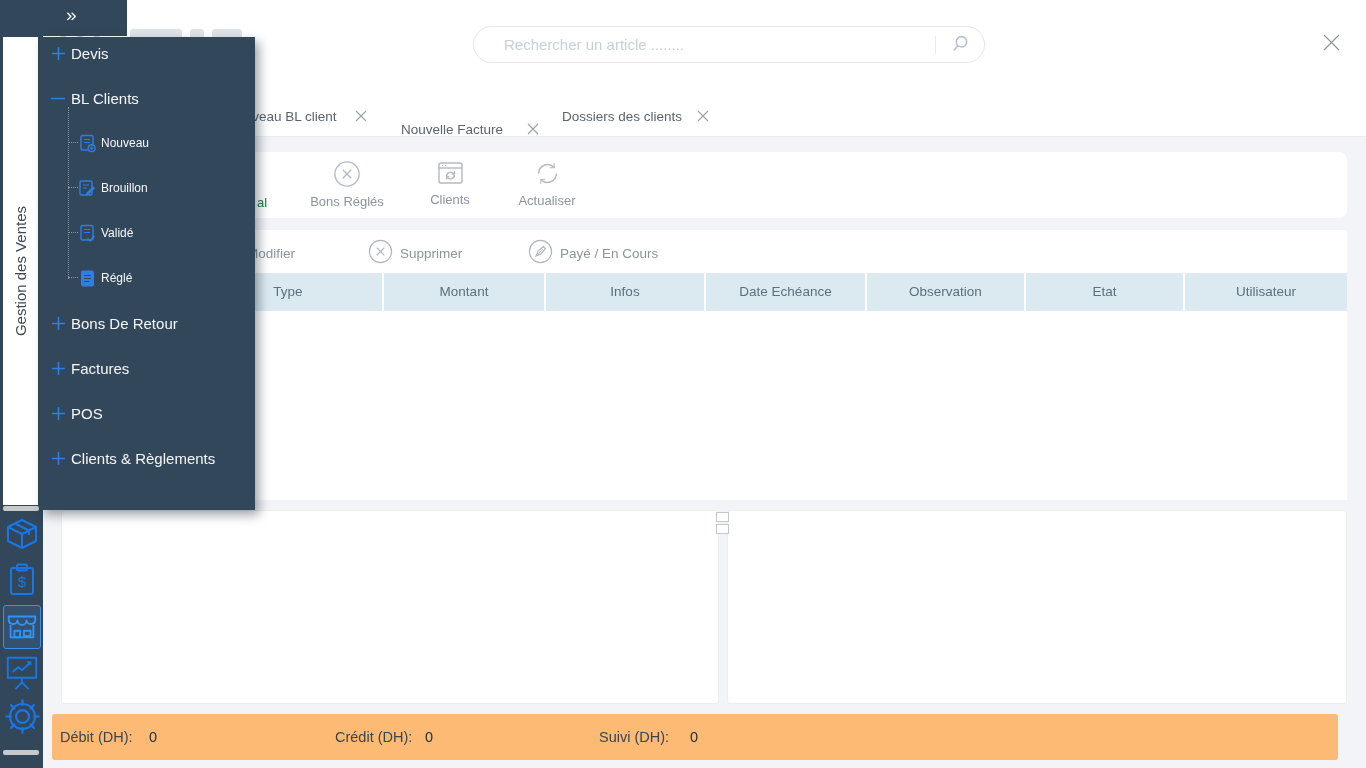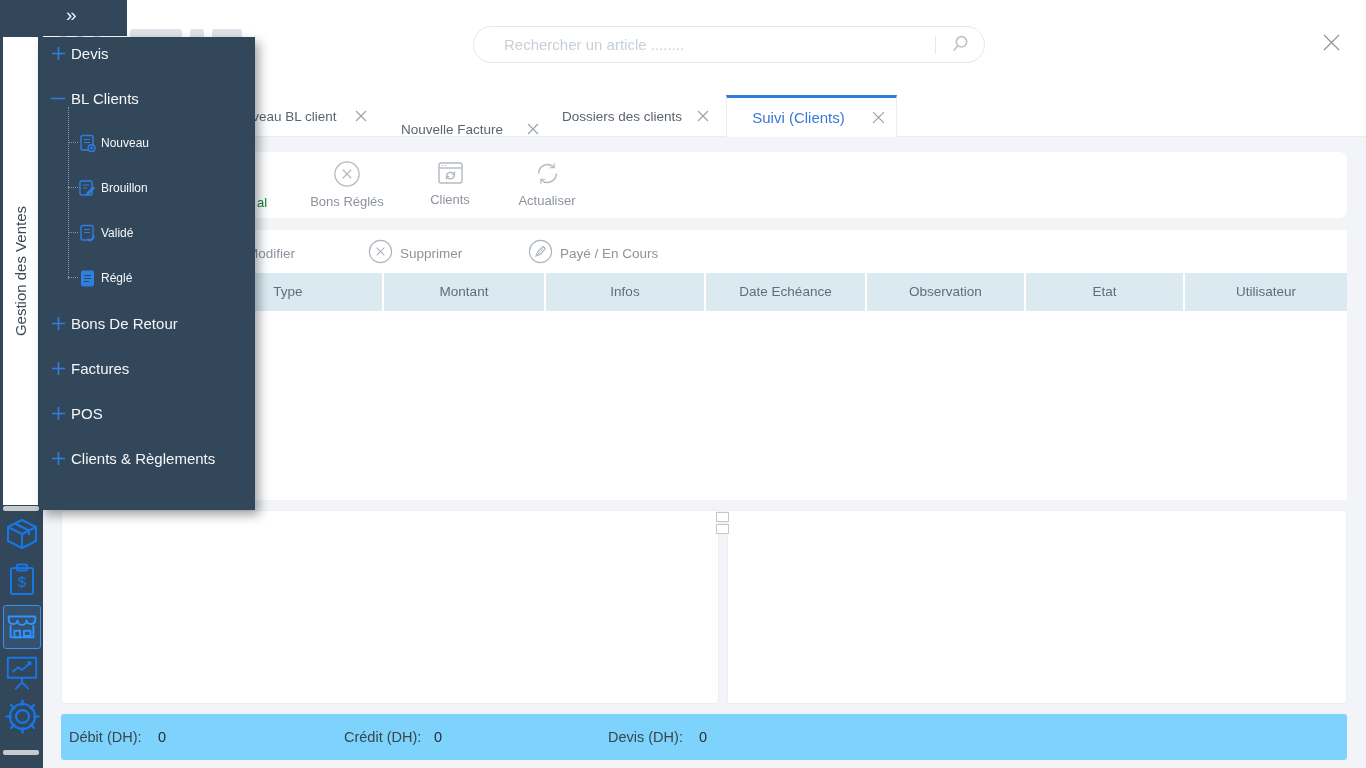--- a/index.html
+++ b/index.html
@@ -51,21 +51,21 @@
   .th { height:38px; line-height:38px; text-align:center; font-size:13.5px; color:#5c6f7c;
         border-left:2px solid #fff; white-space:nowrap; overflow:hidden; }
   .th:first-child { border-left:none; }
   .tbody { position:absolute; left:0; top:81px; width:1286px; height:189px; background:#fff; }
 
   
   .panel-low { position:absolute; top:510px; height:194px; background:#fff; border:1px solid #eceef0; border-radius:3px; }
   .split-handle { position:absolute; left:716px; width:13px; height:10px; background:#fff; border:1px solid #c3c7cb; cursor:row-resize; }
 
   
-  .sumbar { position:absolute; left:61px; top:714px; width:1286px; height:46px; background:#7dd3fc; border-radius:3px; }
+  .sumbar { position:absolute; left:52px; top:714px; width:1286px; height:46px; background:#fdba74; border-radius:3px; }
   .sum-label { position:absolute; top:0; line-height:46px; font-size:14.5px; color:#3a454d; }
   .sum-value { position:absolute; top:0; line-height:46px; font-size:14.5px; color:#242f37; }
 
   
   .rail { position:absolute; left:0; top:0; width:43px; height:768px; background:#33475b; z-index:4; }
   .rail-pill { position:absolute; left:3px; width:36px; height:5px; border-radius:2px; background:#c6cacd; }
   .rail-btn { position:absolute; left:3px; width:38px; height:42px; display:flex; align-items:center;
               justify-content:center; background:none; border:none; cursor:pointer; }
   .rail-btn.selected { border:1px solid #3d8fe8; border-radius:3px; background:rgba(70,140,220,.14); }
 
@@ -141,28 +141,20 @@
       </span>
     </div>
     <div class="tab" style="left:549px;width:172px;">
       <span class="tab-label">Dossiers des clients</span>
       <span class="tab-x">
         <svg width="12" height="12" viewBox="0 0 12 12" stroke="#9aa2a9" stroke-width="1.1">
             <path d="M1 1l10 10M11 1 1 11"></path>
           </svg>
       </span>
     </div>
-    <div class="tab active" style="left:726px;width:171px;">
-      <span class="tab-label">Suivi (Clients)</span>
-      <span class="tab-x">
-        <svg width="13" height="13" viewBox="0 0 12 12" stroke="#9aa2a9" stroke-width="1.1">
-            <path d="M1 1l10 10M11 1 1 11"></path>
-          </svg>
-      </span>
-    </div>
   </div>
 
   <div class="main-bg"></div>
 
   <div class="panel1">
     <span class="partial-label">al</span>
 
     <button class="tbtn" style="left:231px;text-align:center;">
       <span>
         <svg width="28" height="28" viewBox="0 0 30 30" fill="none" stroke="#b4bac0" stroke-width="1.4">
@@ -239,21 +231,21 @@
   <div class="panel-low" style="left:61px;width:658px;"></div>
   <div class="panel-low" style="left:727px;width:620px;"></div>
   <div class="split-handle" style="top:512px;"></div>
   <div class="split-handle" style="top:524px;"></div>
 
   <div class="sumbar">
     <span class="sum-label" style="left:8px;">Débit (DH):</span>
     <span class="sum-value" style="left:97px;">0</span>
     <span class="sum-label" style="left:283px;">Crédit (DH):</span>
     <span class="sum-value" style="left:373px;">0</span>
-    <span class="sum-label" style="left:547px;">Devis (DH):</span>
+    <span class="sum-label" style="left:547px;">Suivi (DH):</span>
     <span class="sum-value" style="left:638px;">0</span>
   </div>
 
   <div class="rail">
     <div class="rail-pill" style="top:506px;"></div>
 
     <button class="rail-btn" style="top:514px;">
       <span>
         <svg width="36" height="36" viewBox="0 0 36 36" fill="none" stroke="#1877e8" stroke-width="2" stroke-linejoin="round">
           <path d="M4 11 18 4l14 7-14 7z"></path>

